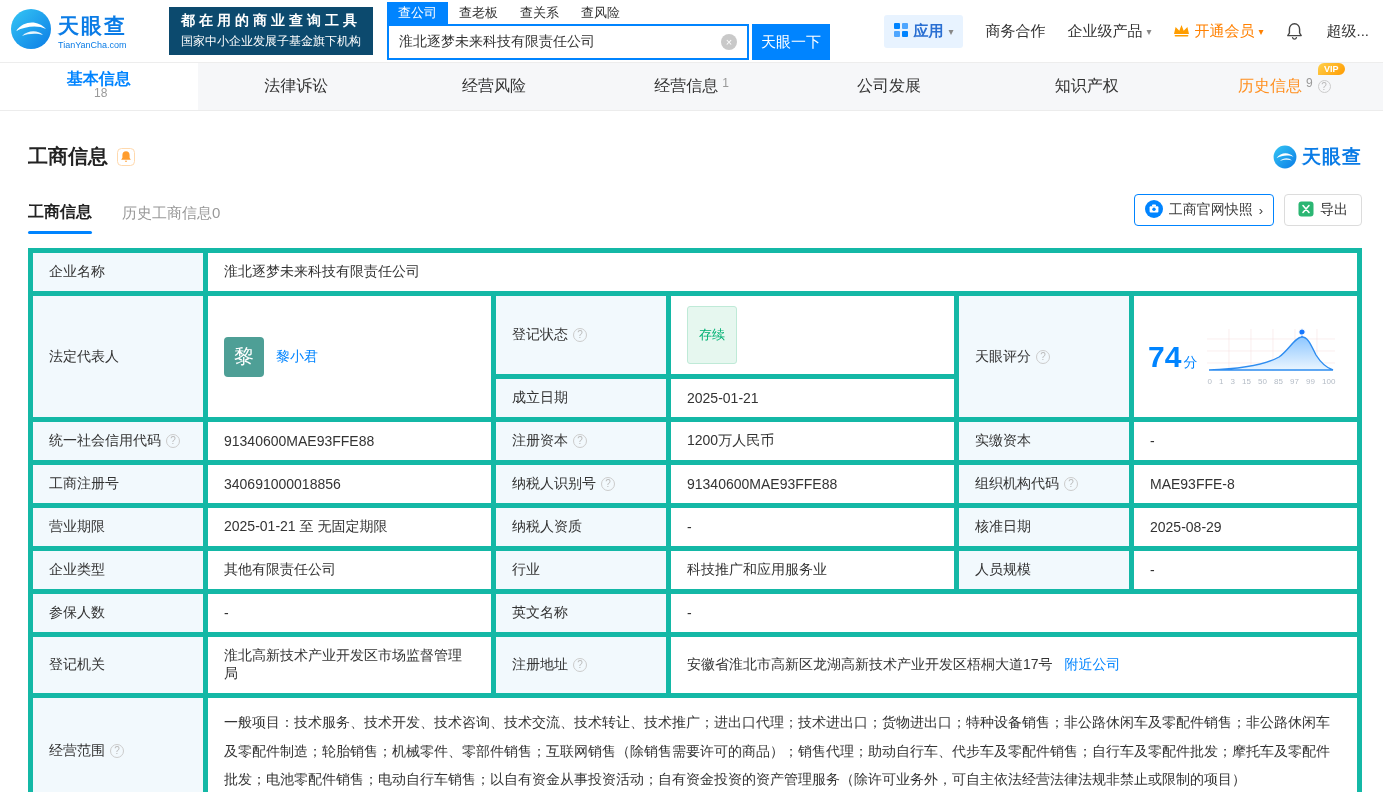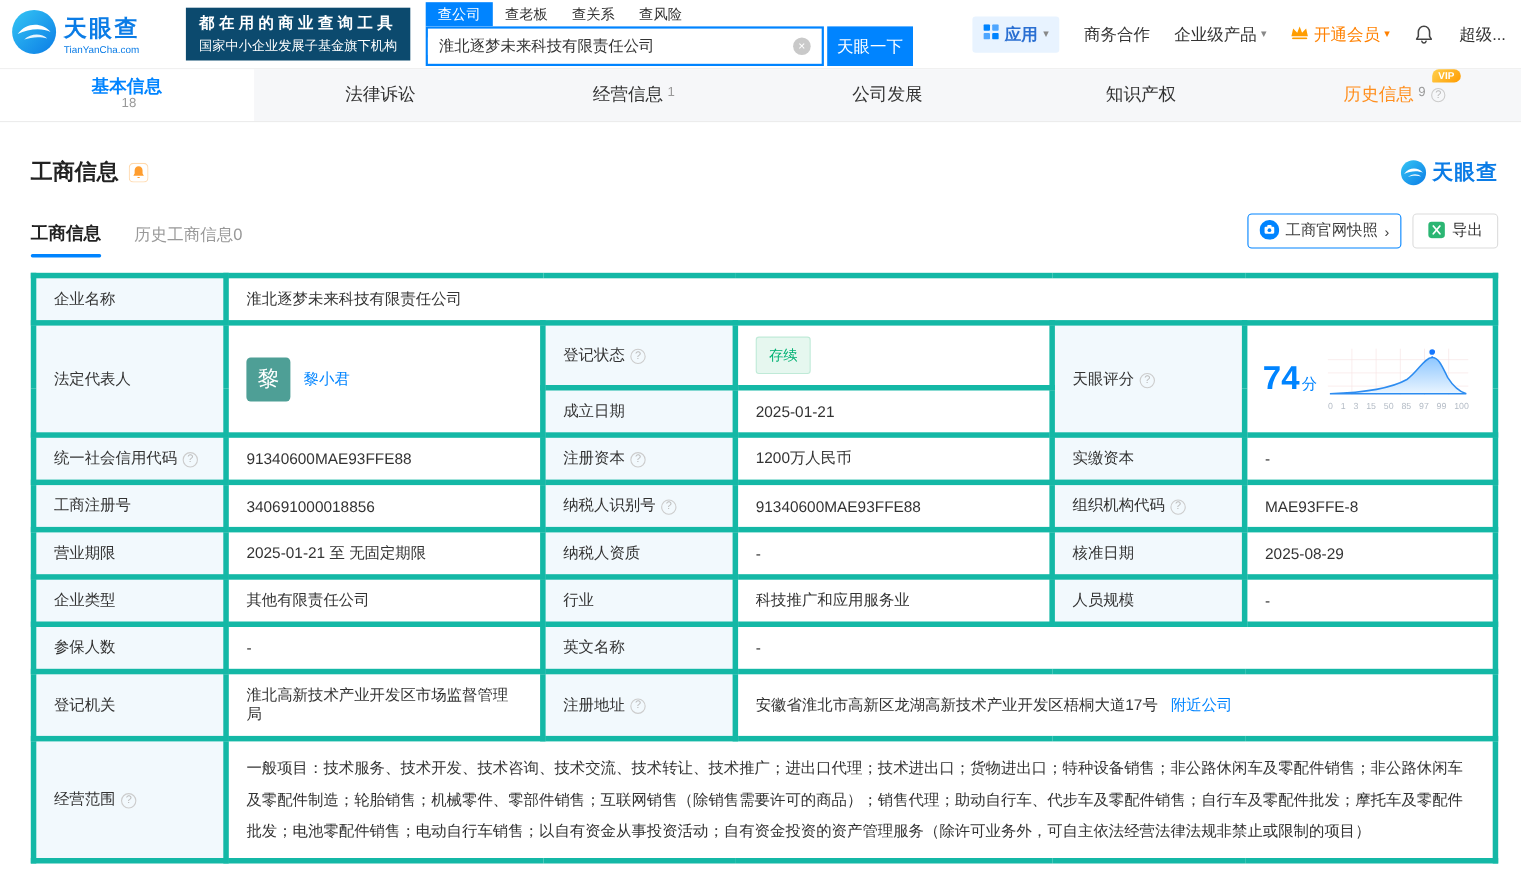--- a/index.html
+++ b/index.html
@@ -82,21 +82,21 @@
   
   .info-table { width: 100%; border-collapse: collapse; table-layout: fixed; margin-top: 14px; }
   .info-table td { border: 5px solid #14b8a6; font-size: 14px; color: #333;
     padding: 10px 16px; vertical-align: middle; height: 43px; word-break: break-all; }
   .info-table td.lbl { background: #f2f9fd; }
   .rep-flex { display: flex; align-items: center; }
   .avatar { width: 40px; height: 40px; border-radius: 4px; background: #4e9f96; color: #fff;
     font-size: 20px; display: flex; align-items: center; justify-content: center; cursor: pointer; flex: none; }
   .link { color: #0084ff; cursor: pointer; text-decoration: none; }
   .rep-flex .link { margin-left: 12px; }
-  .status-badge { display: inline-block; padding: 7px 11px; background: #e6f7ef; color: #00b173;
+  .status-badge { display: inline-block; padding: 19px 11px; background: #e6f7ef; color: #00b173;
     border: 1px solid #bfead7; border-radius: 3px; font-size: 13px; }
   .score-cell { padding: 4px 8px 4px 14px !important; }
   .score-flex { display: flex; align-items: center; }
   .score-num { color: #0084ff; white-space: nowrap; cursor: pointer; }
   .score-num .big { font-size: 30px; font-weight: bold; }
   .score-num .unit { font-size: 14px; margin-left: 2px; }
   .score-chart { margin-left: 10px; }
   .axis { display: flex; justify-content: space-between; width: 128px; font-size: 8px;
     color: #b4bcc6; margin-top: 1px; }
   .narrow { max-width: 252px; }
@@ -190,20 +190,23 @@
   </div>
 </header>
 
 <nav class="main-tabs">
   <div class="mtab active">
     <span class="mtab-label">基本信息</span>
     <span class="mtab-count">18</span>
   </div>
   <div class="mtab">
     <span class="mtab-label">法律诉讼</span>
+  </div>
+  <div class="mtab">
+    <span class="mtab-label">经营风险</span>
   </div>
   <div class="mtab">
     <span class="mtab-label">经营信息</span>
     <span class="mtab-count">1</span>
   </div>
   <div class="mtab">
     <span class="mtab-label">公司发展</span>
   </div>
   <div class="mtab">
     <span class="mtab-label">知识产权</span>

